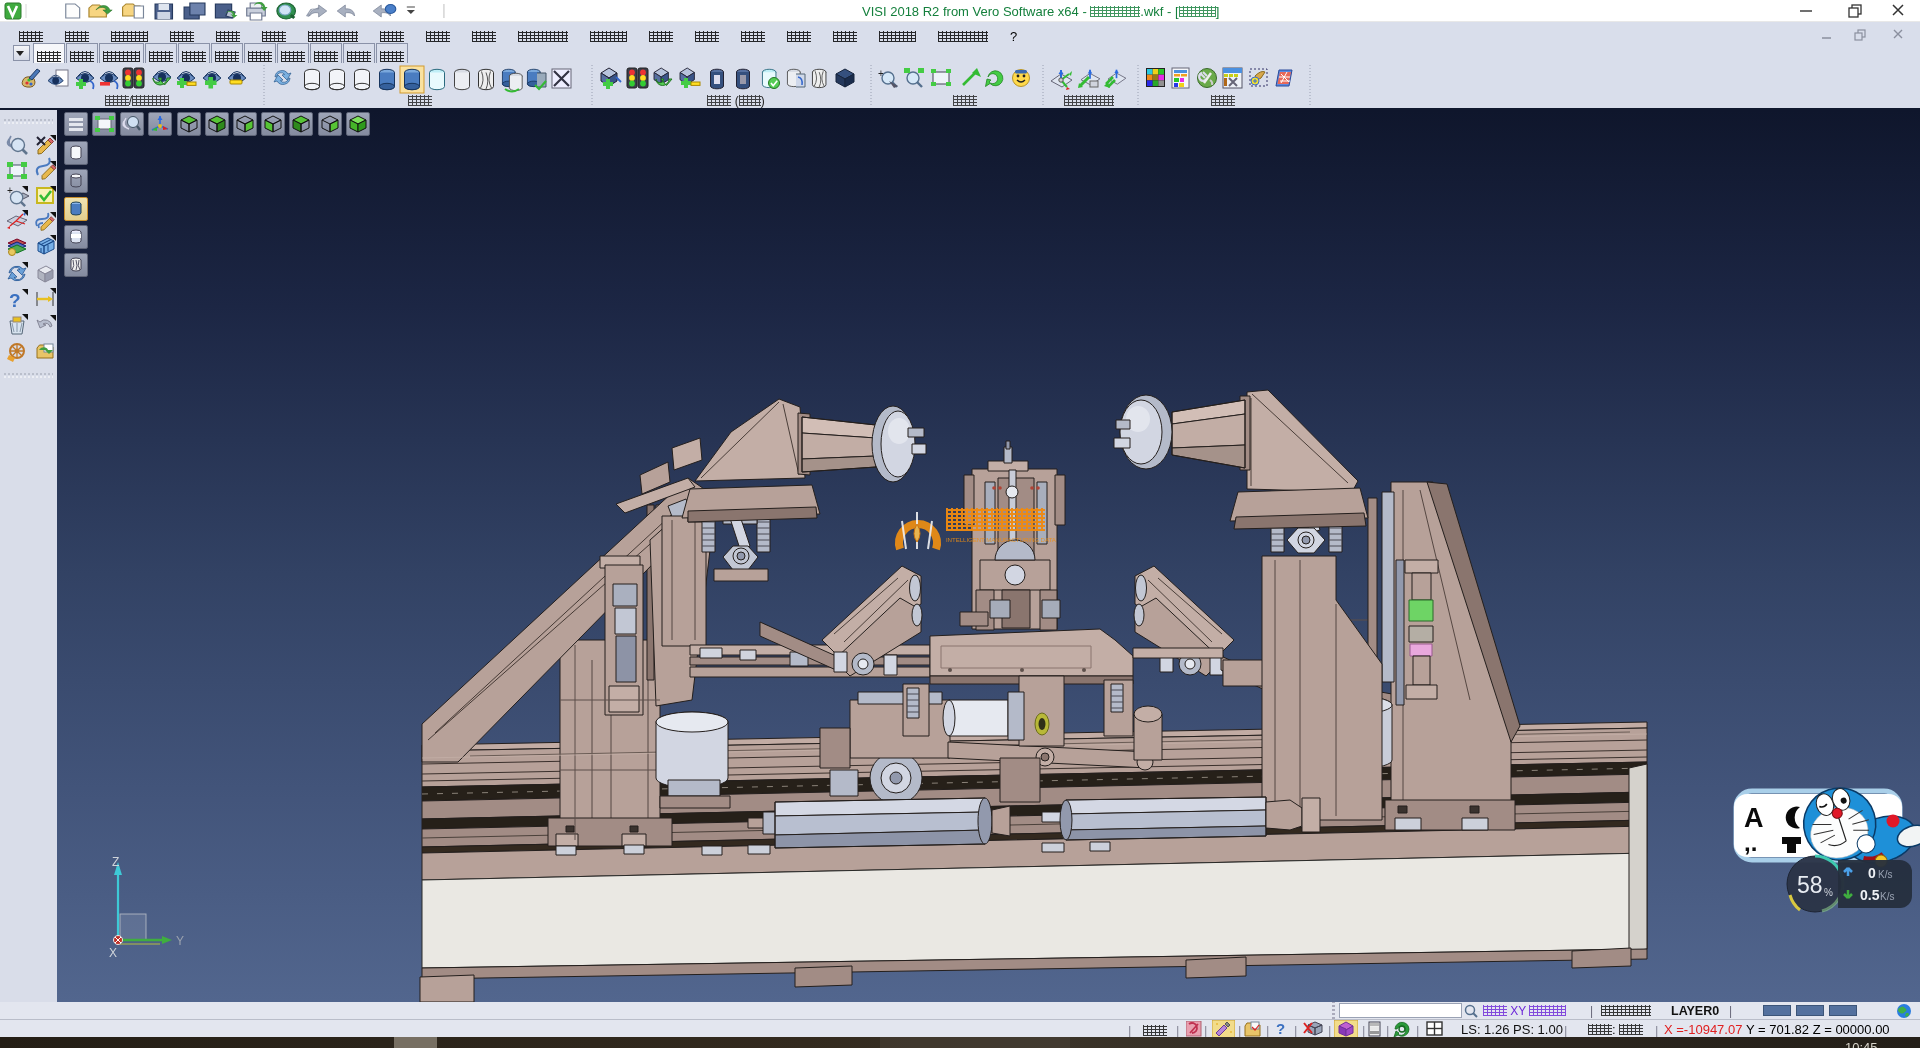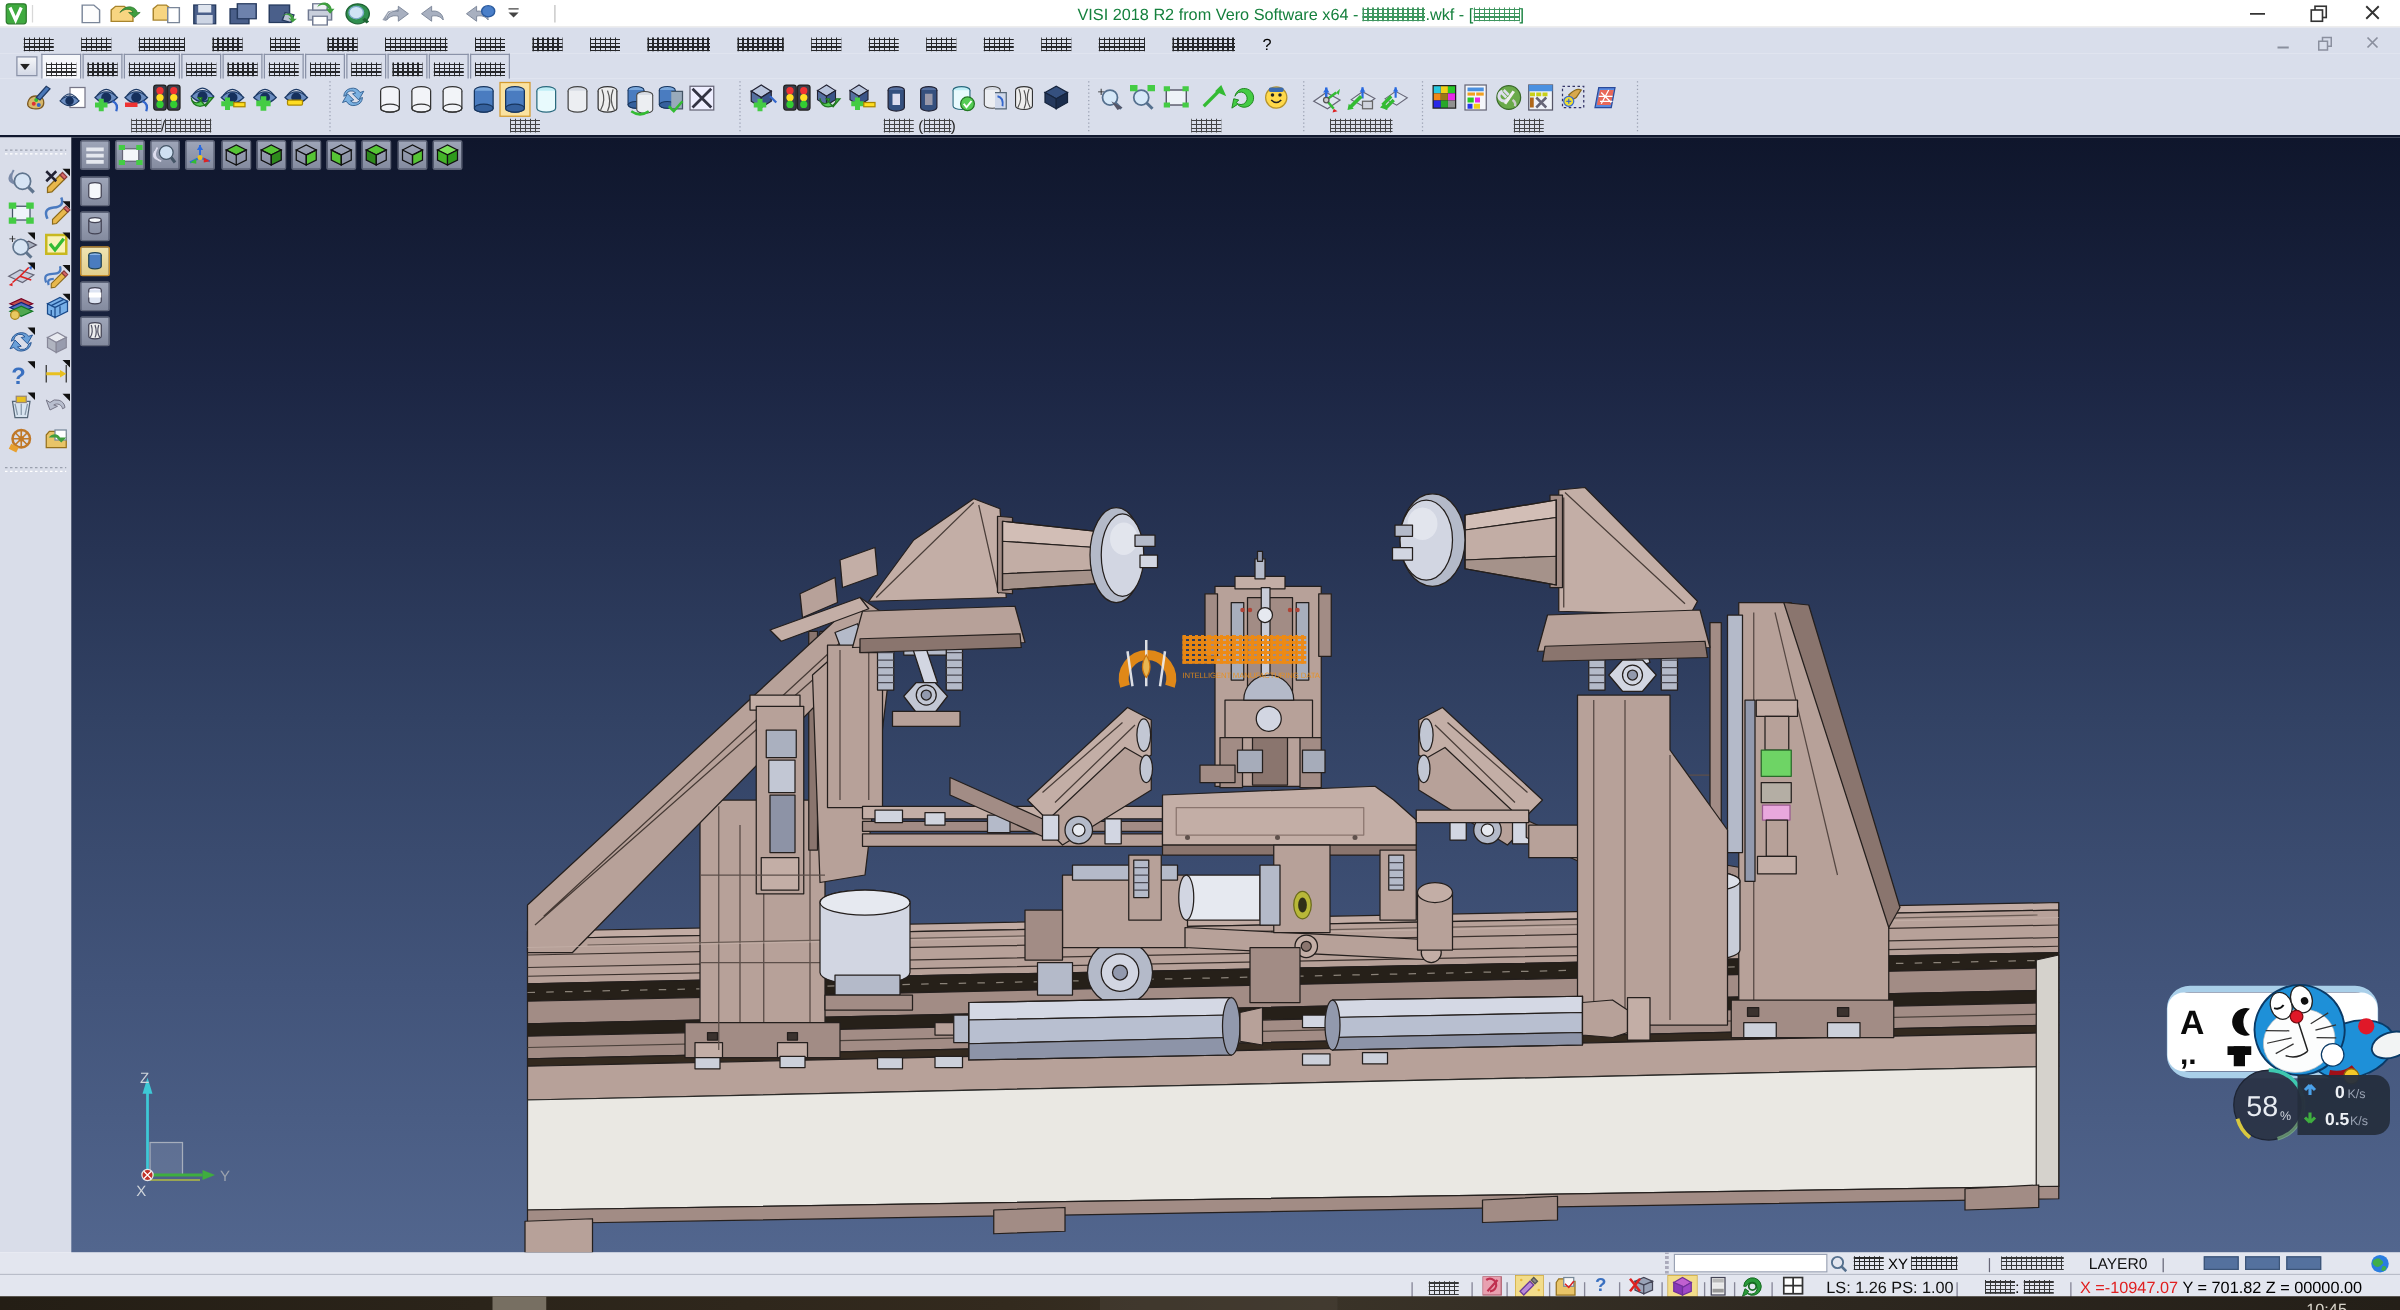--- a/index.html
+++ b/index.html
@@ -926,24 +926,24 @@
 </svg>
 </div>
 
 <div class="abs" id="status1">
 <div class="abs" style="left:1332px;top:0;width:6px;height:17px;background:repeating-linear-gradient(0deg,#aab 0 2px,transparent 2px 4px);width:3px"></div>
 <div class="abs" style="left:1339px;top:1px;width:123px;height:15px;background:#fff;border:1px solid #9aa2b4"></div>
 <svg class="abs" style="left:1464px;top:2px" width="16" height="14">
       <circle cx="6" cy="6" r="4.5" fill="none" stroke="#55708e" stroke-width="1.5"></circle>
       <line x1="9" y1="9" x2="13" y2="13" stroke="#55708e" stroke-width="2"></line>
     </svg>
-<div class="abs" style="left:1483px;top:2px;color:#000000"><i class="g g2"></i> XY <i class="g g3"></i></div>
+<div class="abs" style="left:1483px;top:2px;color:#6d28d9"><i class="g g2"></i> XY <i class="g g3"></i></div>
 <div class="abs" style="left:1590px;top:2px;color:#667">|</div>
 <div class="abs" style="left:1601px;top:2px"><i class="g g4"></i></div>
-<div class="abs" style="left:1671px;top:2px;font-weight:normal;font-size:12.5px">LAYER0</div>
+<div class="abs" style="left:1671px;top:2px;font-weight:bold;font-size:12.5px">LAYER0</div>
 <div class="abs" style="left:1729px;top:2px;color:#667">|</div>
 <div class="abs" style="left:1763px;top:3px;width:28px;height:11px;background:#54719e;border:1px solid #3c5578"></div>
 <div class="abs" style="left:1796px;top:3px;width:28px;height:11px;background:#54719e;border:1px solid #3c5578"></div>
 <div class="abs" style="left:1829px;top:3px;width:28px;height:11px;background:#54719e;border:1px solid #3c5578"></div>
 <svg class="abs" style="left:1896px;top:1px" width="16" height="16">
       <circle cx="8" cy="8" r="7" fill="#2a7de0"></circle>
       <path d="M3 5 q4 -3 6 0 q3 2 0 4 q-3 3 -6 0 q-2 -2 0 -4z M10 10 q3 -1 3 2 q-2 3 -4 1z" fill="#3fae4a"></path>
     </svg>
 </div>
 <div class="abs" id="status2">

